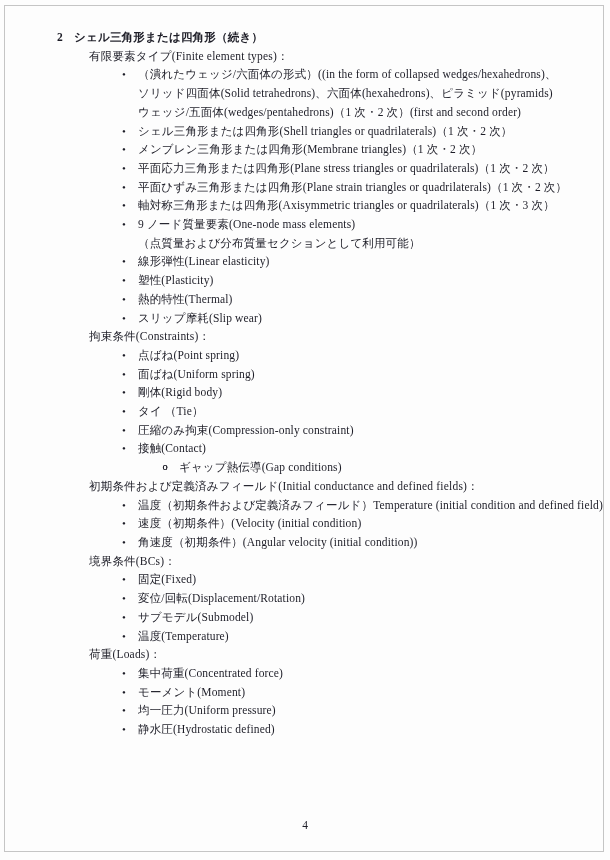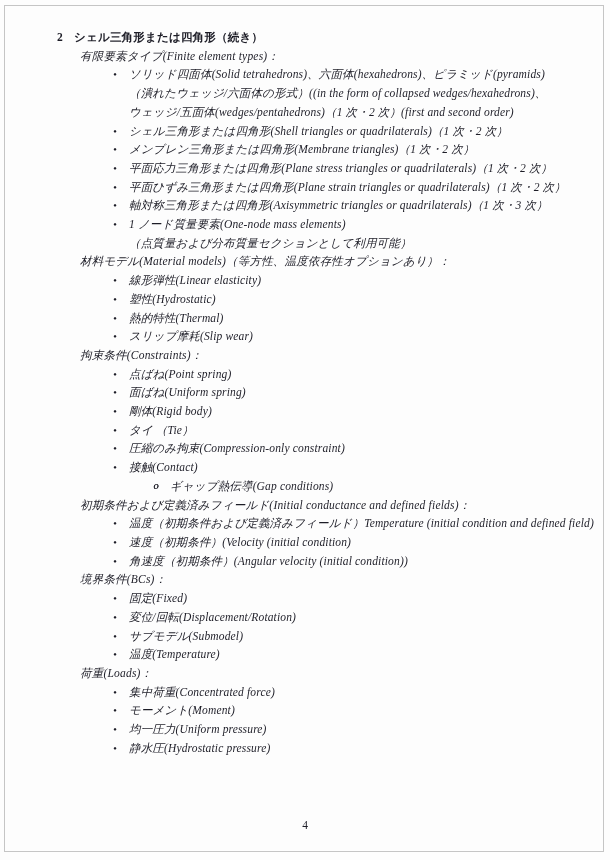--- a/index.html
+++ b/index.html
@@ -24,21 +24,21 @@
     font-size:11.5px;
     line-height:18.7px;
     white-space:nowrap;
   }
   .doc-heading{
     display:flex;
     font-weight:bold;
     letter-spacing:0.2px;
   }
   .doc-heading .h-num{width:17px;flex:0 0 auto;}
-  .section{margin-left:23px;font-style:italic;}
+  .section{margin-left:32px;}
   .section-title{letter-spacing:0.2px;}
   .item{position:relative;}
   .item.lvl1{padding-left:49px;}
   .item.lvl2{padding-left:90px;}
   .marker{
     position:absolute;
     top:0;
     display:inline-block;
     text-align:center;
   }
@@ -61,22 +61,22 @@
   <div class="doc">
     <div class="doc-heading">
       <span class="h-num">2</span>
       <span class="h-title">シェル三角形または四角形（続き）</span>
     </div>
     <div id="sections">
         <div class="section">
           <div class="section-title">有限要素タイプ(Finite element types)：</div>
           <div class="item lvl1">
             <span class="marker">•</span>
+            <div class="line">（潰れたウェッジ/六面体の形式）((in the form of collapsed wedges/hexahedrons)、</div>
             <div class="line">ソリッド四面体(Solid tetrahedrons)、六面体(hexahedrons)、ピラミッド(pyramids)</div>
-            <div class="line">（潰れたウェッジ/六面体の形式）((in the form of collapsed wedges/hexahedrons)、</div>
             <div class="line">ウェッジ/五面体(wedges/pentahedrons)（1 次・2 次）(first and second order)</div>
           </div>
           <div class="item lvl1">
             <span class="marker">•</span>
             <div class="line">シェル三角形または四角形(Shell triangles or quadrilaterals)（1 次・2 次）</div>
           </div>
           <div class="item lvl1">
             <span class="marker">•</span>
             <div class="line">メンブレン三角形または四角形(Membrane triangles)（1 次・2 次）</div>
           </div>
@@ -87,33 +87,32 @@
           <div class="item lvl1">
             <span class="marker">•</span>
             <div class="line">平面ひずみ三角形または四角形(Plane strain triangles or quadrilaterals)（1 次・2 次）</div>
           </div>
           <div class="item lvl1">
             <span class="marker">•</span>
             <div class="line">軸対称三角形または四角形(Axisymmetric triangles or quadrilaterals)（1 次・3 次）</div>
           </div>
           <div class="item lvl1">
             <span class="marker">•</span>
-            <div class="line">1 ノード質量要素(One-node mass elements)</div>
+            <div class="line">9 ノード質量要素(One-node mass elements)</div>
             <div class="line">（点質量および分布質量セクションとして利用可能）</div>
           </div>
         </div>
         <div class="section">
-          <div class="section-title">材料モデル(Material models)（等方性、温度依存性オプションあり）：</div>
           <div class="item lvl1">
             <span class="marker">•</span>
             <div class="line">線形弾性(Linear elasticity)</div>
           </div>
           <div class="item lvl1">
             <span class="marker">•</span>
-            <div class="line">塑性(Hydrostatic)</div>
+            <div class="line">塑性(Plasticity)</div>
           </div>
           <div class="item lvl1">
             <span class="marker">•</span>
             <div class="line">熱的特性(Thermal)</div>
           </div>
           <div class="item lvl1">
             <span class="marker">•</span>
             <div class="line">スリップ摩耗(Slip wear)</div>
           </div>
         </div>
@@ -196,20 +195,20 @@
           <div class="item lvl1">
             <span class="marker">•</span>
             <div class="line">モーメント(Moment)</div>
           </div>
           <div class="item lvl1">
             <span class="marker">•</span>
             <div class="line">均一圧力(Uniform pressure)</div>
           </div>
           <div class="item lvl1">
             <span class="marker">•</span>
-            <div class="line">静水圧(Hydrostatic pressure)</div>
+            <div class="line">静水圧(Hydrostatic defined)</div>
           </div>
         </div>
       </div>
   </div>
 
   <div class="page-footer">4</div>
 </div>
 
 </body></html>

